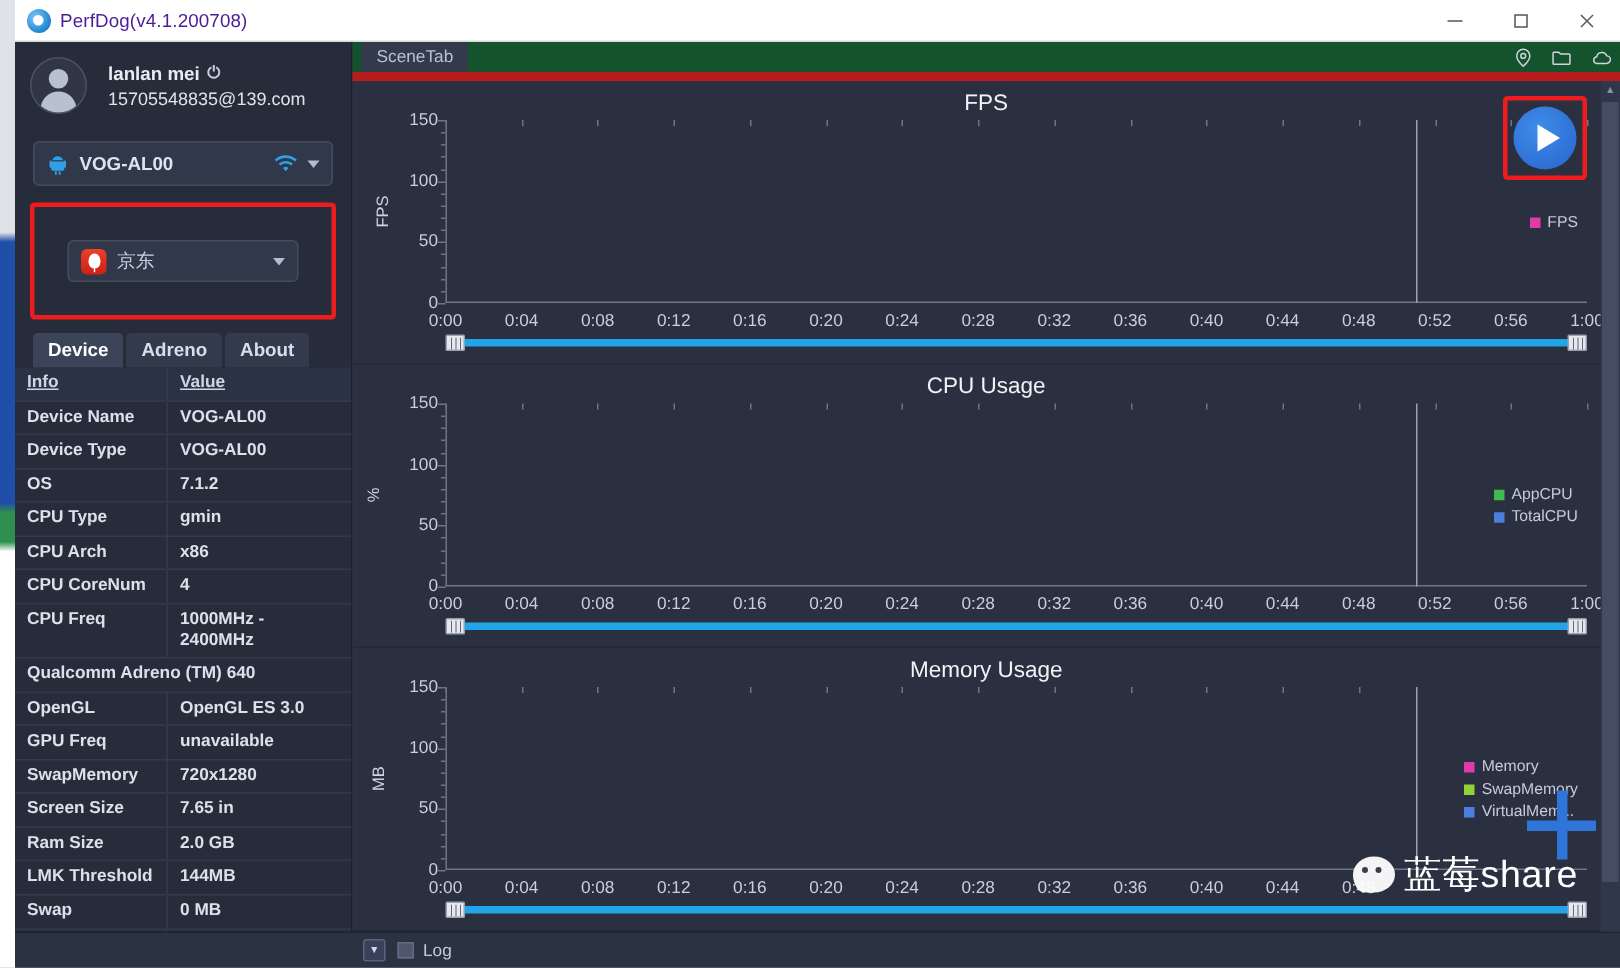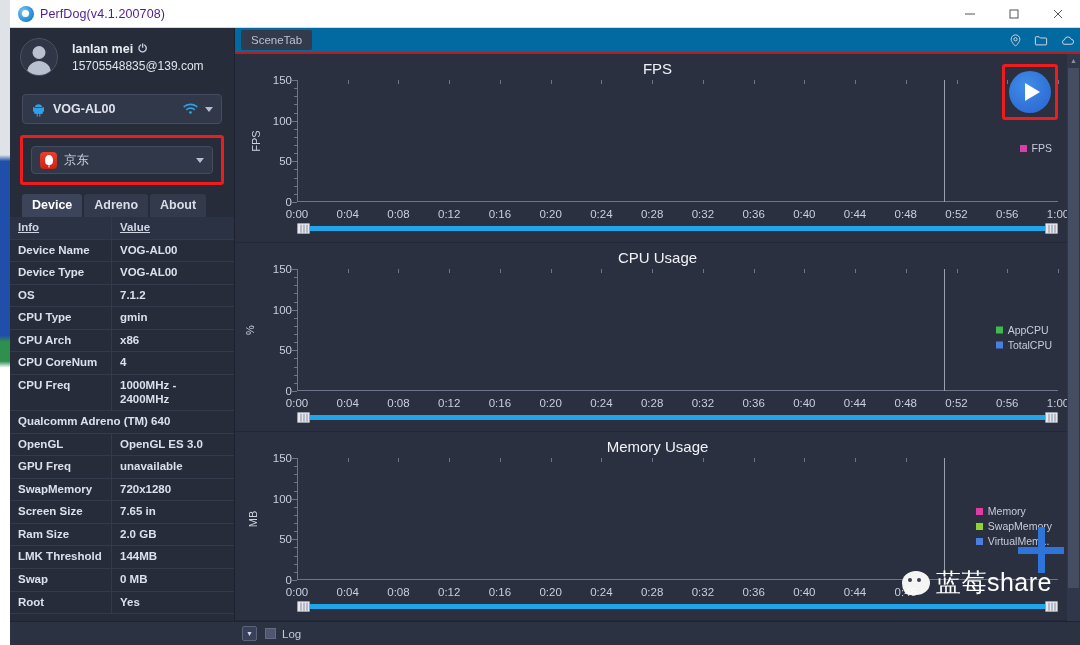--- a/index.html
+++ b/index.html
@@ -94,21 +94,21 @@
   }
   #device-selector { margin-top: 10px; }
   .android-icon { width: 15px; height: 15px; flex: none; }
   .sel-label { font-size: 12.5px; color: #dfe4ee; flex: 1; font-weight: 600; }
   .wifi-icon { width: 15px; height: 13px; flex: none; }
   .caret { width: 0; height: 0; border-left: 4.5px solid transparent;
            border-right: 4.5px solid transparent; border-top: 5px solid #b6bccd; flex: none; }
 
   #app-selector-wrap {
     margin: 11px 10px 0 10px; border: 3px solid #ee1c1c; border-radius: 3px;
-    padding: 8px;
+    padding: 22px;
   }
   #app-selector {
     margin: 0; height: 28px;
   }
   .jd-icon {
     width: 17px; height: 17px; border-radius: 4px; flex: none;
     background: linear-gradient(180deg,#e8412d 0%,#d02015 100%);
     position: relative;
   }
   .jd-icon::after {
@@ -138,22 +138,22 @@
   .cell {
     font-size: 11.5px; color: #dbe0ec; padding: 4px 6px 4px 8px;
     line-height: 1.18; font-weight: 600;
   }
   .cell.k { width: 102px; flex: none; border-right: 1px solid #323a4c; }
   .cell.v { flex: 1; }
 
   
   #main { flex: 1; display: flex; flex-direction: column; min-width: 0; background: #2a3040; }
   #toptabs {
-    height: 26px; background: #0369a1; display: flex; align-items: center;
-    flex: none; border-bottom: 2px solid #b91c1c;
+    height: 26px; background: #14532d; display: flex; align-items: center;
+    flex: none; border-bottom: 6px solid #b91c1c;
   }
   #scene-tab {
     margin-left: 6px; padding: 4px 10px; font-size: 11.5px; color: #b9c0d1;
     background: #333a4b; border-radius: 2px;
   }
   #toptabs .spacer { flex: 1; }
   .ticon { width: 26px; height: 26px; display:flex; align-items:center; justify-content:center; color:#cfd4e0; }
 
   #charts { flex: 1; display: flex; flex-direction: column; position: relative; min-height: 0; }
   .chart {

